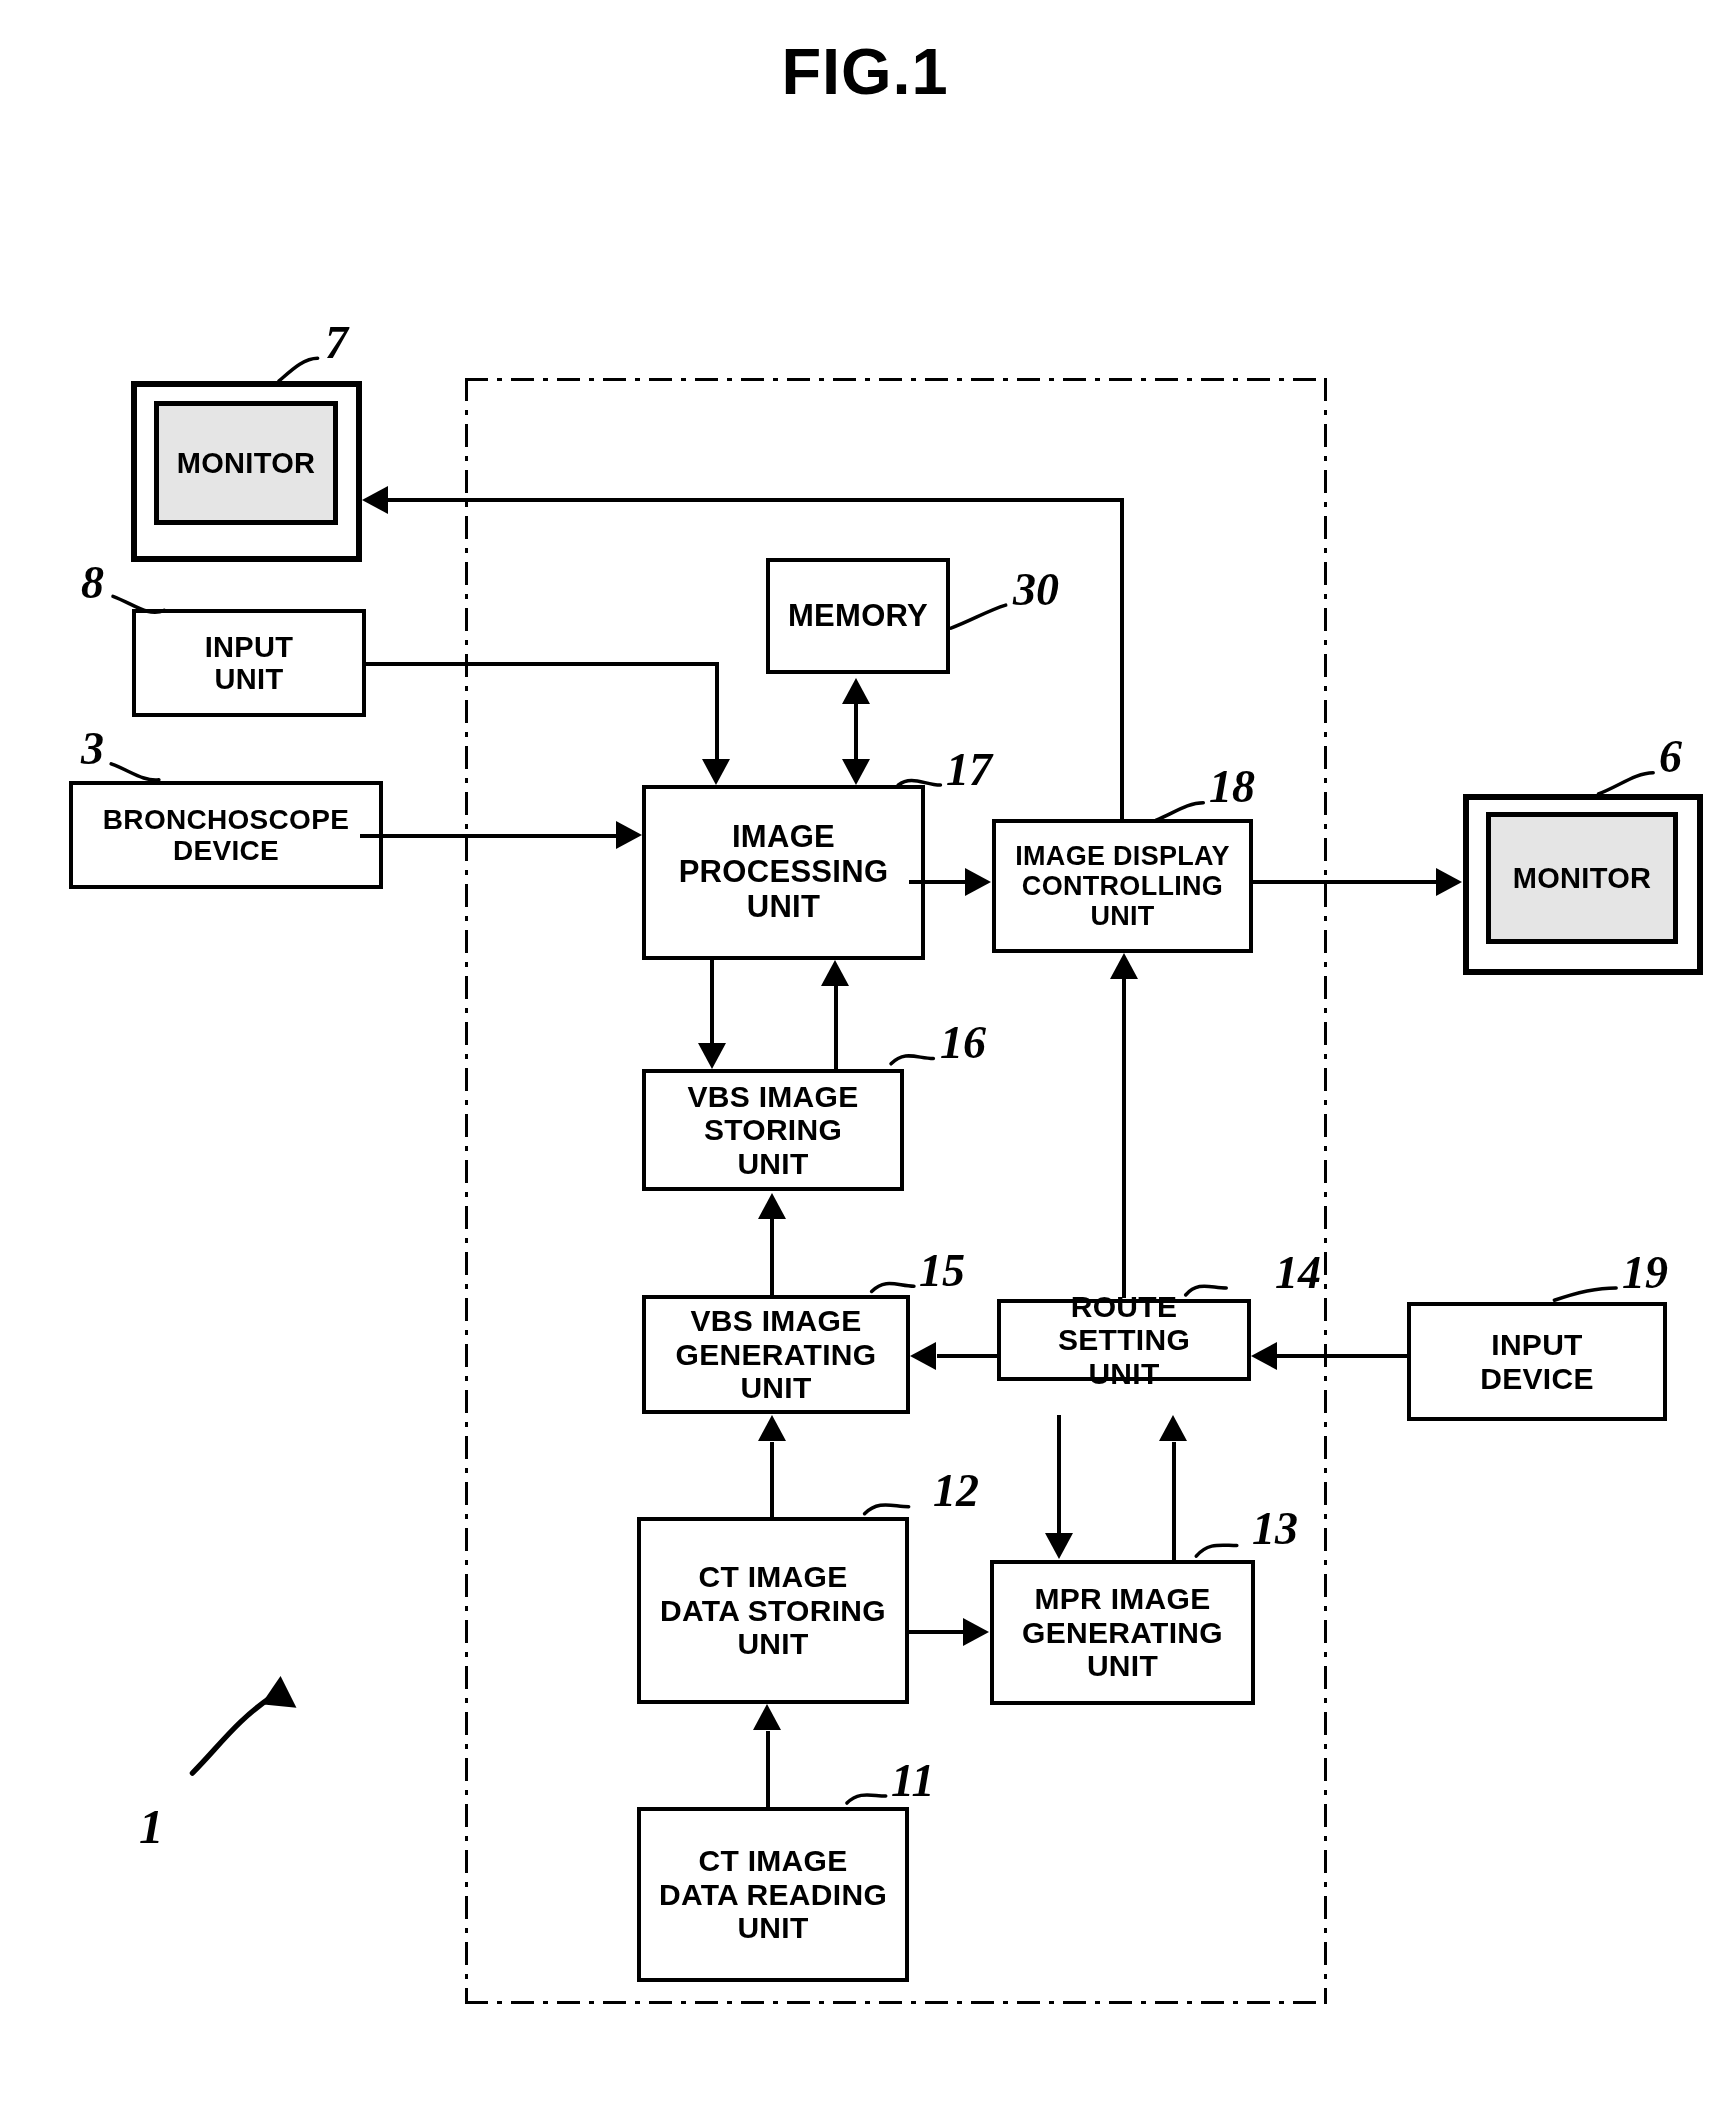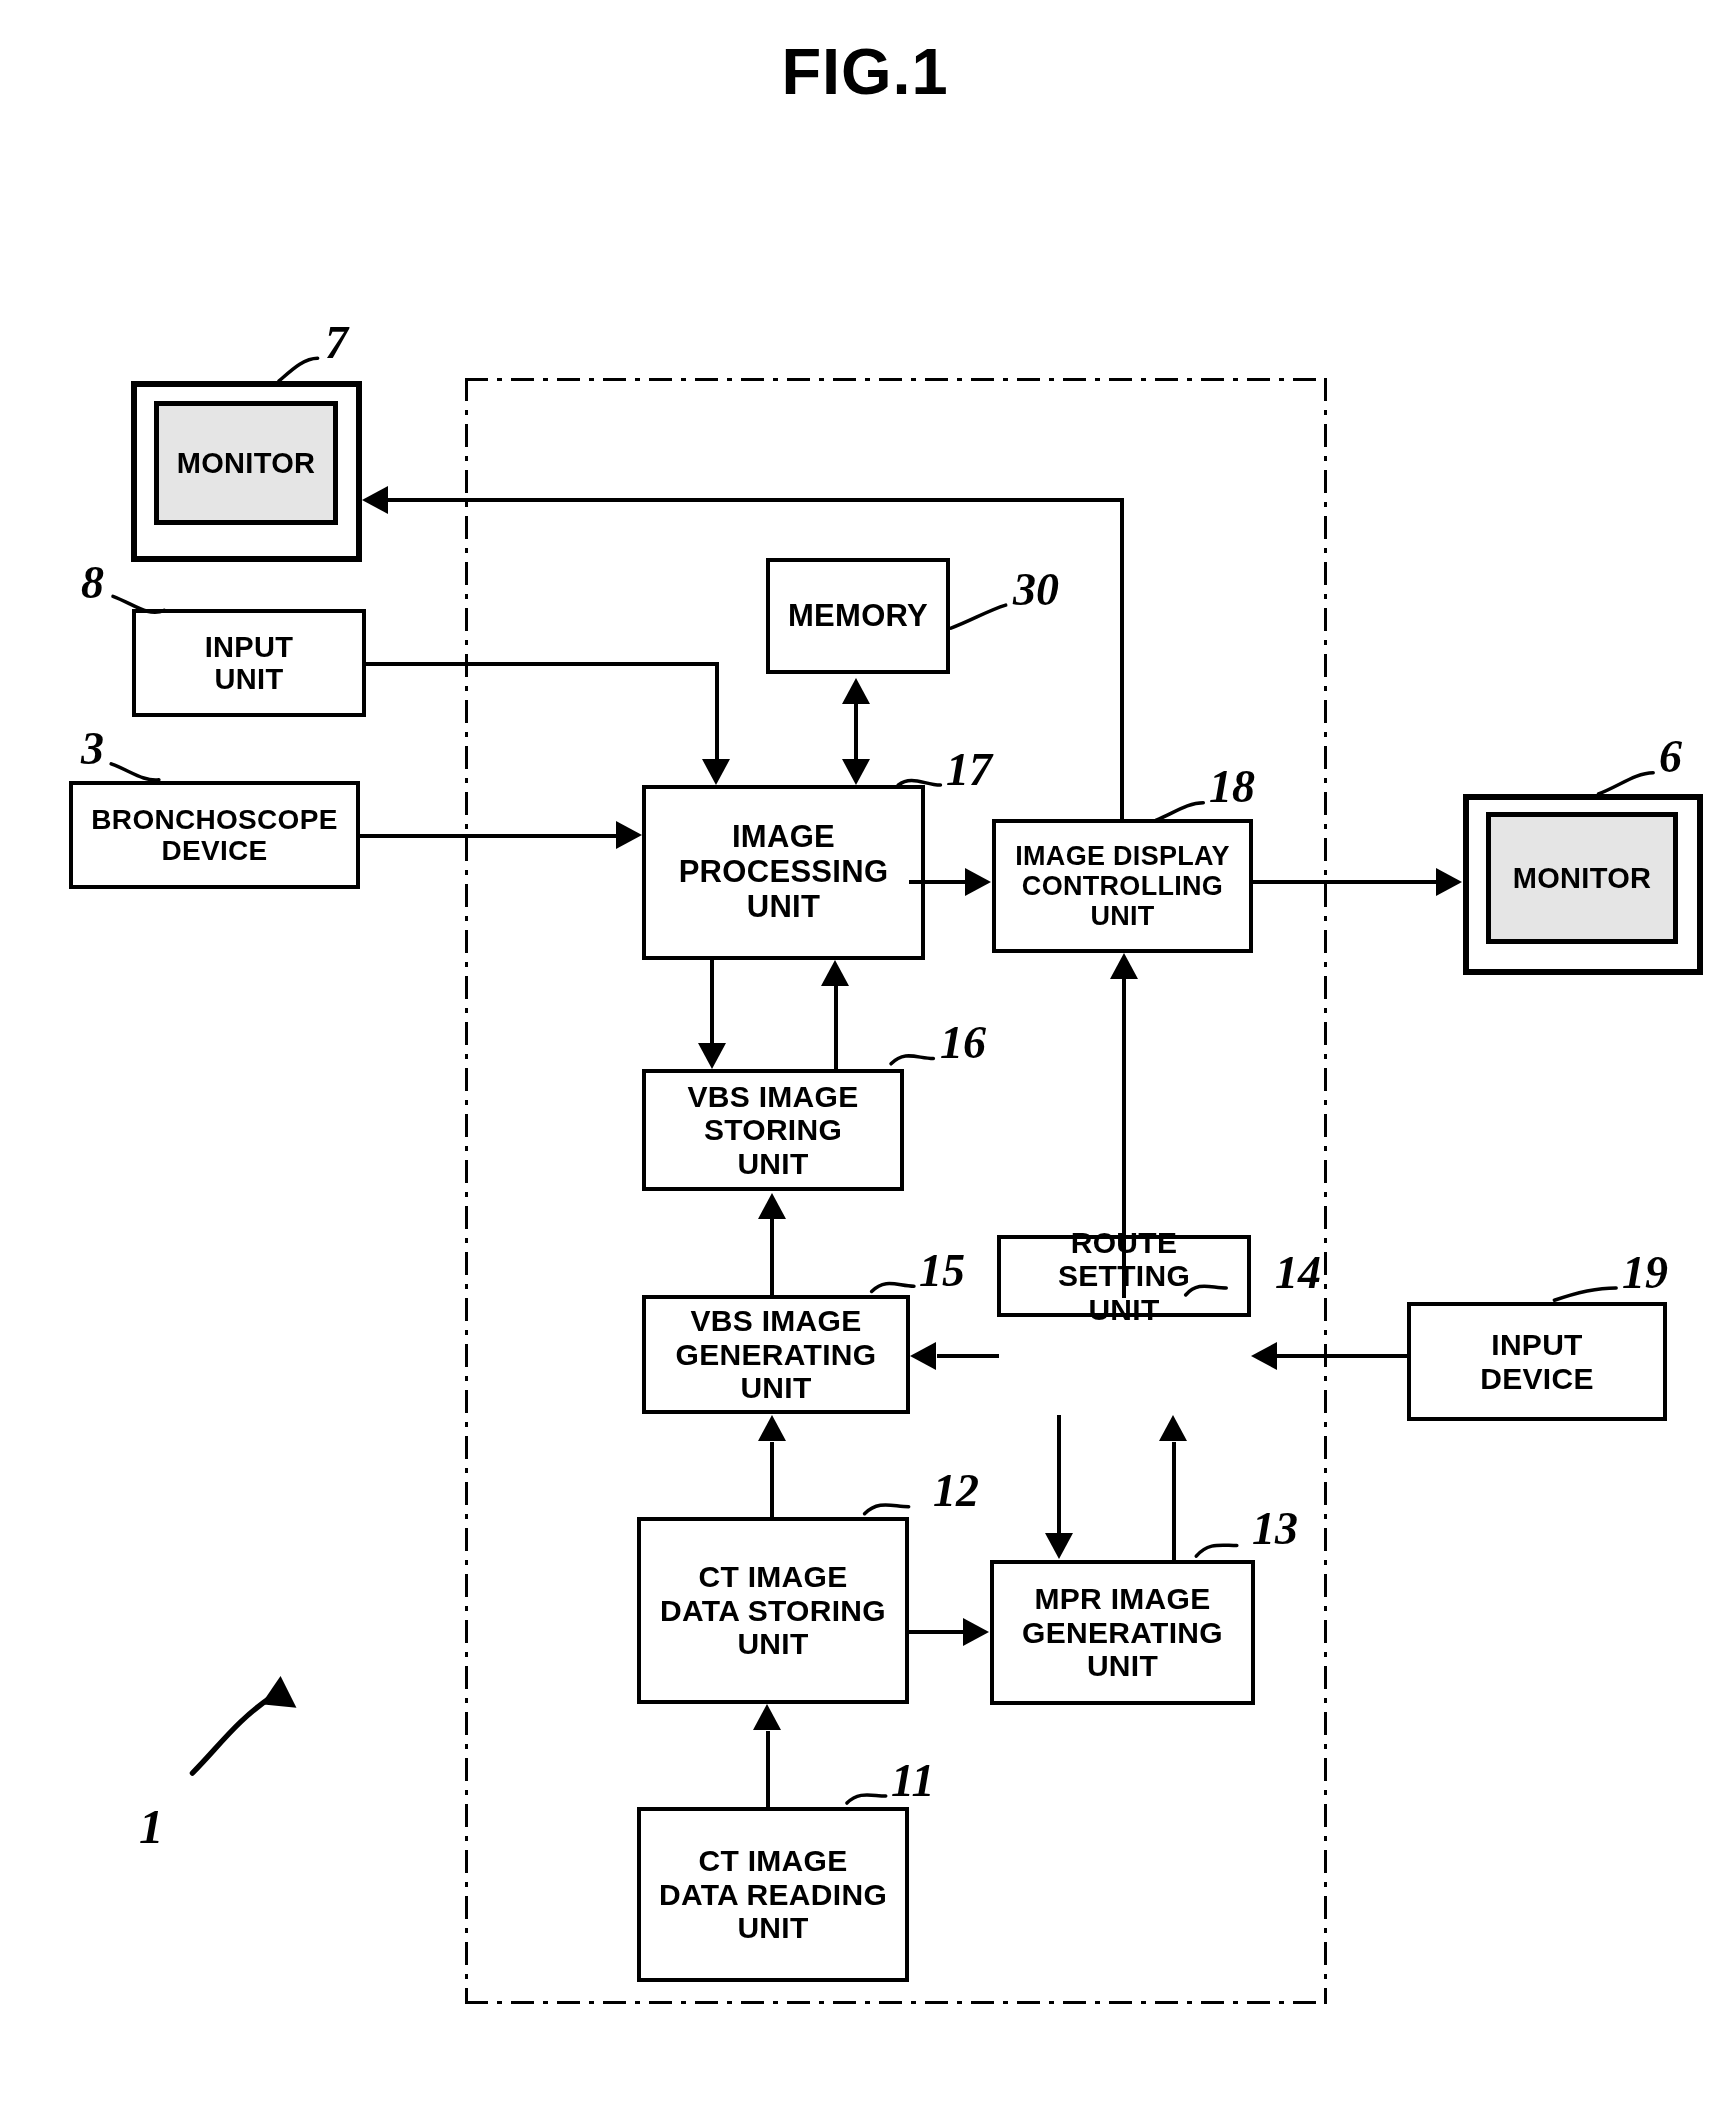--- a/index.html
+++ b/index.html
@@ -152,21 +152,21 @@
     <span>MONITOR</span>
   </div>
   <div class="ref" style="left:325px; top:316px;">7</div>
 
   <div class="blk" style="left:132px; top:609px; width:234px; height:108px; font-size:29px;">
     <span class="txt">INPUT
 UNIT</span>
   </div>
   <div class="ref" style="left:81px; top:556px;">8</div>
 
-  <div class="blk" style="left:69px; top:781px; width:291px; height:108px; font-size:28px;">
+  <div class="blk" style="left:69px; top:781px; width:314px; height:108px; font-size:28px;">
     <span class="txt">BRONCHOSCOPE
 DEVICE</span>
   </div>
   <div class="ref" style="left:81px; top:722px;">3</div>
 
   <div class="blk" style="left:766px; top:558px; width:184px; height:116px; font-size:31px;">
     <span class="txt">MEMORY</span>
   </div>
   <div class="ref" style="left:1013px; top:563px;">30</div>
 
@@ -197,21 +197,21 @@
   </div>
   <div class="ref" style="left:940px; top:1016px;">16</div>
 
   <div class="blk" style="left:642px; top:1295px; width:268px; height:119px; font-size:30px;">
     <span class="txt">VBS IMAGE
 GENERATING
 UNIT</span>
   </div>
   <div class="ref" style="left:919px; top:1244px;">15</div>
 
-  <div class="blk" style="left:997px; top:1235px; width:254px; height:82px; font-size:30px;">
+  <div class="blk" style="left:997px; top:1299px; width:254px; height:82px; font-size:30px;">
     <span class="txt">ROUTE
 SETTING
 UNIT</span>
   </div>
   <div class="ref" style="left:1231px; top:1246px;margin-left:44px;">14</div>
 
   <div class="blk" style="left:1407px; top:1302px; width:260px; height:119px; font-size:30px;">
     <span class="txt">INPUT
 DEVICE</span>
   </div>

